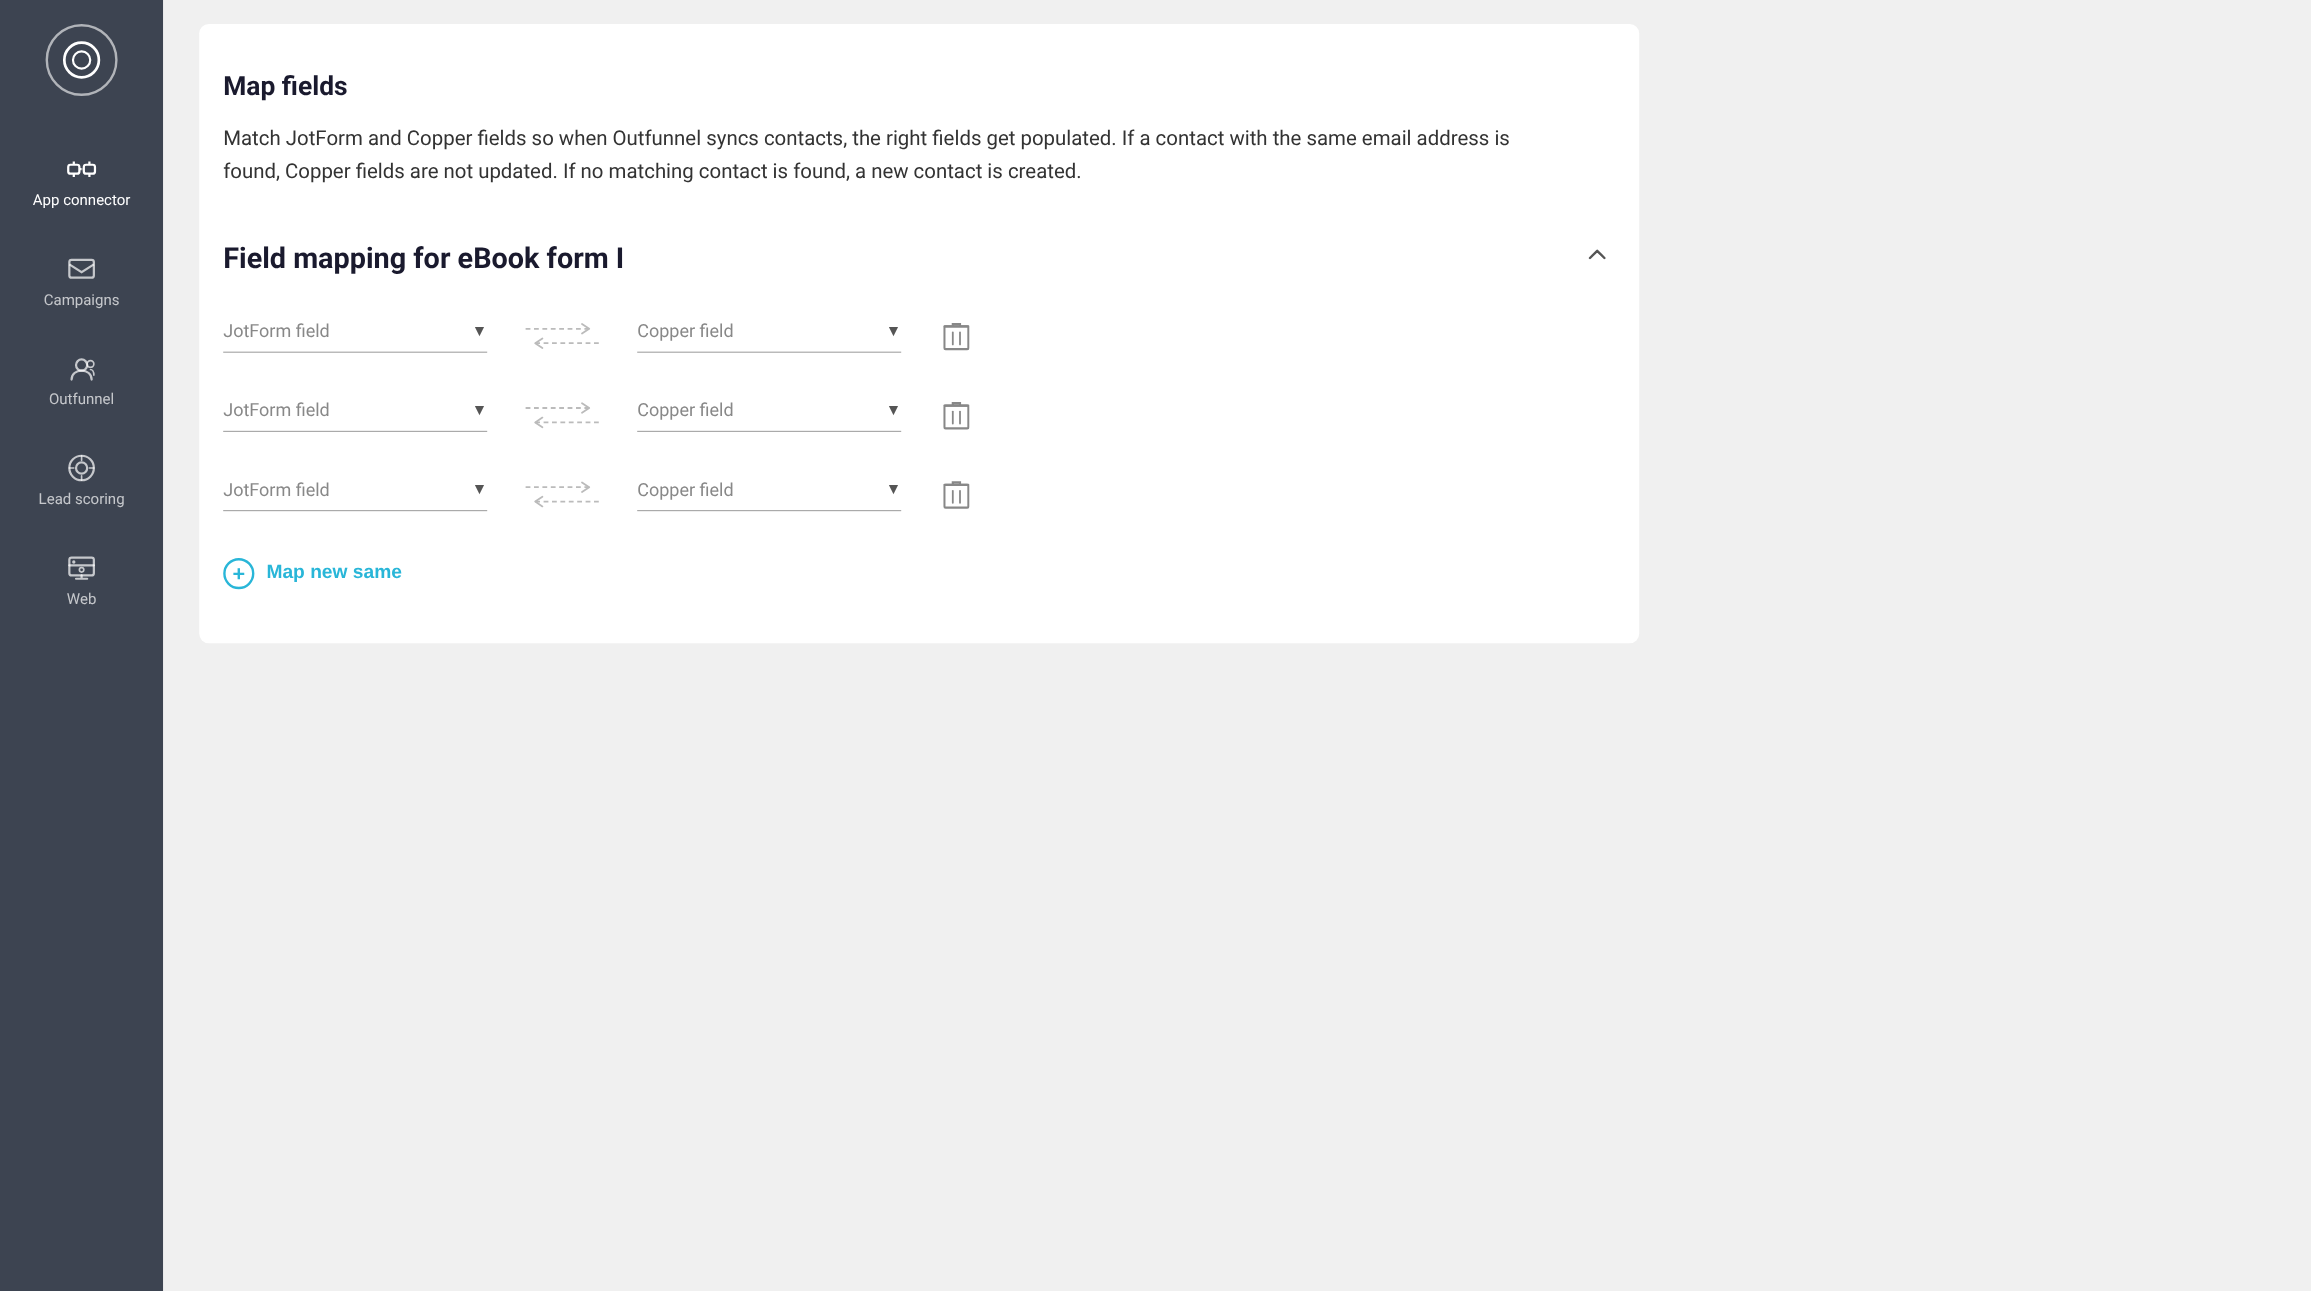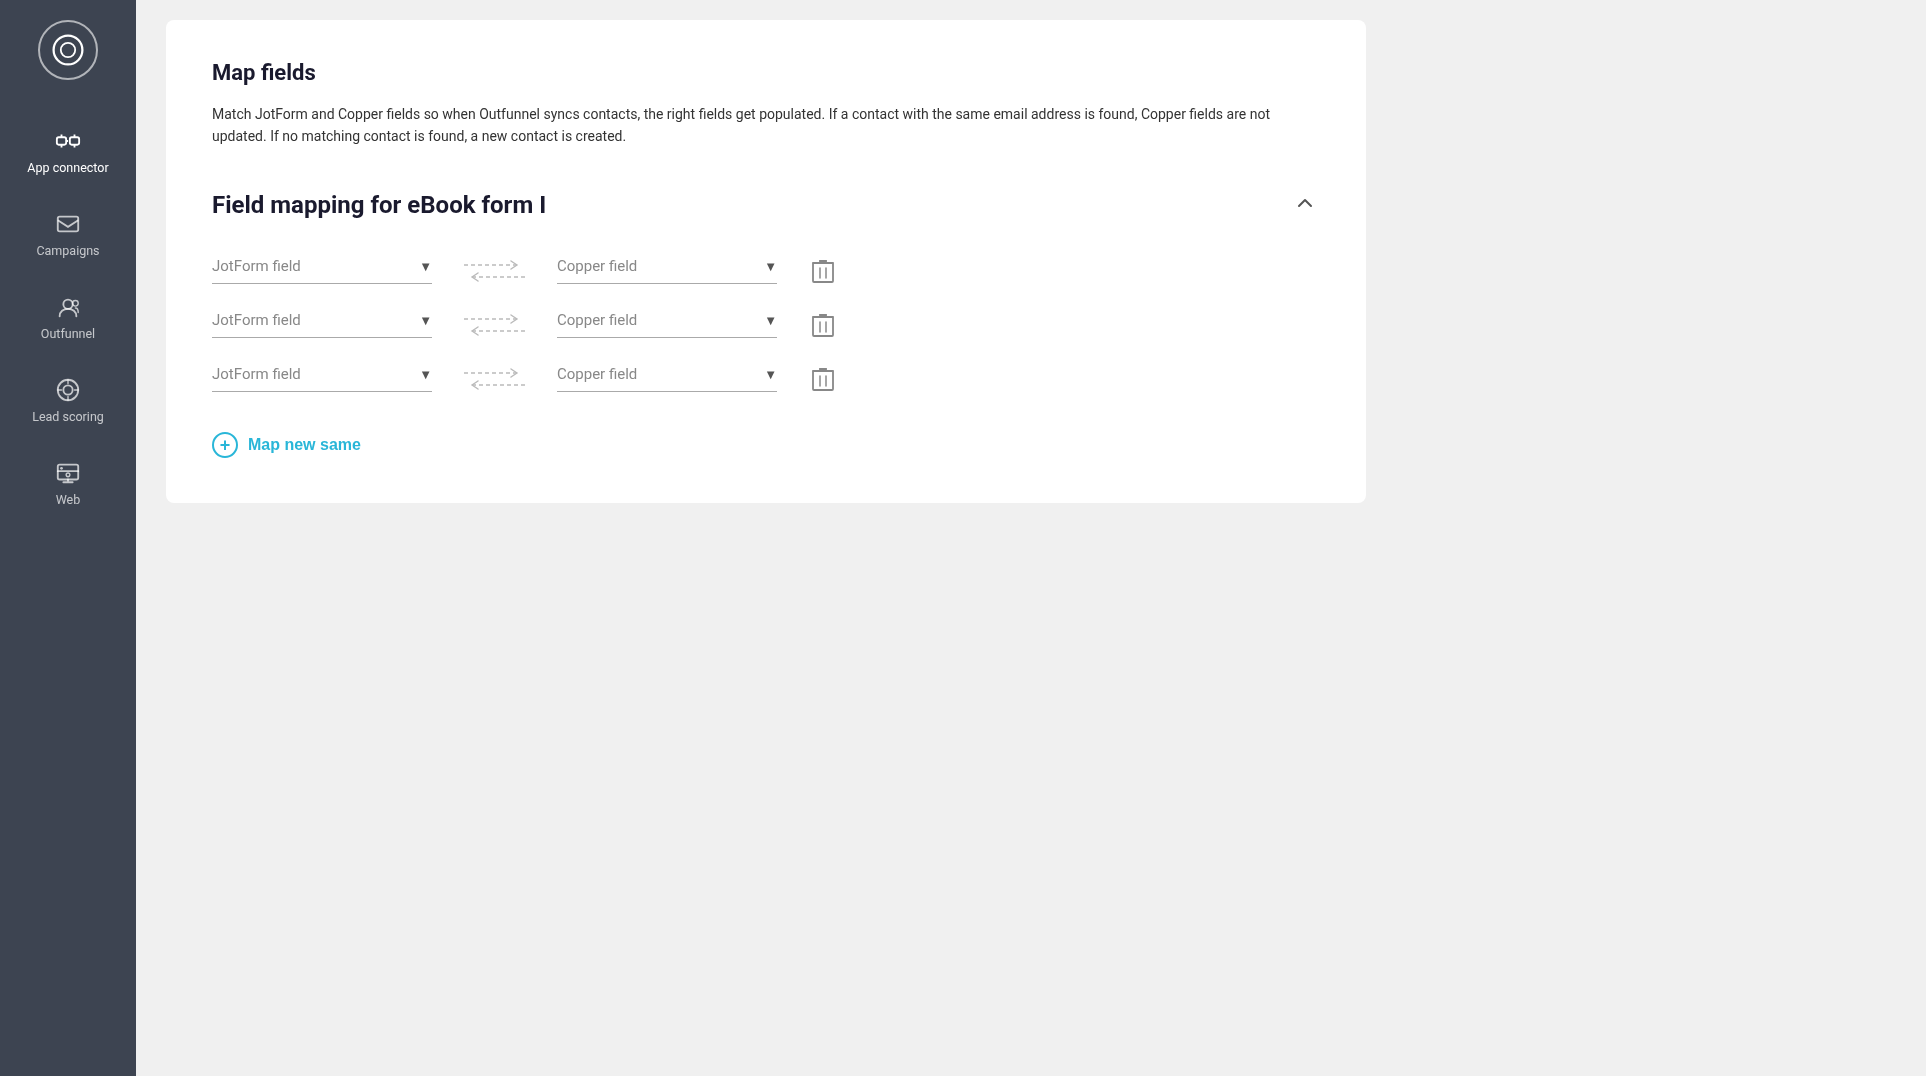--- a/index.html
+++ b/index.html
@@ -74,34 +74,34 @@
       background: #f0f0f0;
       display: flex;
       flex-direction: column;
       padding: 20px 30px;
       overflow-y: auto;
     }
 
     .card {
       background: #ffffff;
       border-radius: 8px;
-      padding: 40px 46px;
+      padding: 40px 20px;
       max-width: 1200px;
       width: 100%;
     }
 
     .map-fields-title {
       font-size: 22px;
       font-weight: 700;
       color: #1a1a2e;
       margin-bottom: 18px;
     }
 
     .map-fields-desc {
-      font-size: 14px;
+      font-size: 17px;
       color: #333;
       line-height: 1.6;
       margin-bottom: 40px;
       max-width: 1100px;
     }
 
     .section-header {
       display: flex;
       justify-content: space-between;
       align-items: center;
@@ -120,21 +120,21 @@
       cursor: pointer;
       color: #555;
       font-size: 18px;
       padding: 5px;
     }
 
     
     .field-mapping-rows {
       display: flex;
       flex-direction: column;
-      gap: 18px;
+      gap: 30px;
     }
 
     .field-row {
       display: flex;
       align-items: center;
       gap: 30px;
     }
 
     .field-select {
       display: flex;

